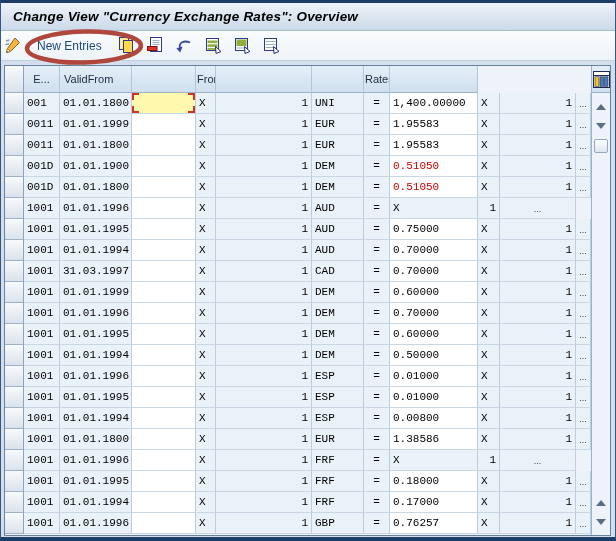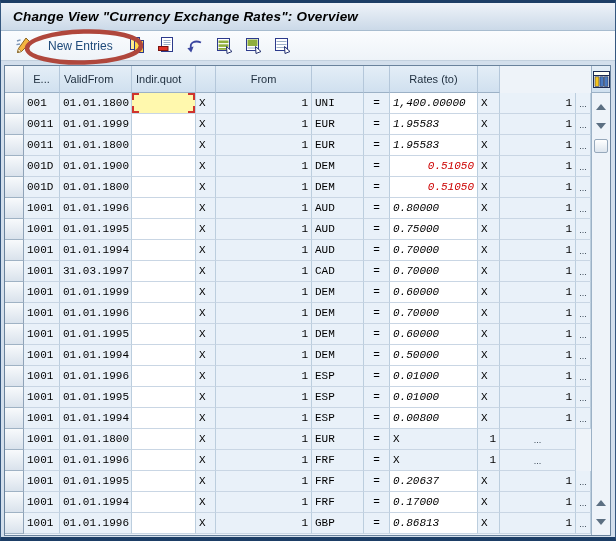--- a/index.html
+++ b/index.html
@@ -28,21 +28,21 @@
     font-size:13.5px; font-weight:bold; font-style:italic; color:#000;
     letter-spacing:.2px;
   }
 
   
   .toolbar {
     height:30px; margin:0 -3px;
     background:linear-gradient(#fafcfe, #eef3f8);
     border-bottom:1px solid #c2d0de;
     display:flex; align-items:center;
-    padding-left:12px;
+    padding-left:1px;
     position:relative;
   }
   .tb-btn {
     width:21px; height:21px; display:flex; align-items:center; justify-content:center;
     margin-right:8px; cursor:pointer;
   }
   .tb-btn svg { display:block; }
   .text-btn {
     font-size:12px; color:#1e4a7a; margin:0 14px 0 6px; cursor:pointer;
     white-space:nowrap;
@@ -83,34 +83,34 @@
   .row { height:21px; }
   .cell {
     background:#e9f1f9;
     border-right:1px solid #bccede;
     border-bottom:1px solid #c9d6e4;
     font-family:"Liberation Mono","DejaVu Sans Mono",monospace;
     font-size:11px; color:#000;
     line-height:20px; padding:0 3px;
     white-space:nowrap; overflow:hidden;
   }
-  .cell.white { background:#ffffff;font-style:italic; }
+  .cell.white { background:#ffffff; }
   .cell.sel {
     background:linear-gradient(#f8fafc,#d9e2ec);
     border-right:1px solid #8fa3b8;
     border-bottom:1px solid #9fb2c4;
     cursor:pointer;
   }
   .cell.num { text-align:right; }
   .cell.eq  { text-align:center; padding:0 1px; }
   .cell.dots{
     font-family:"Liberation Sans",sans-serif; font-size:9px; color:#33404e;
     text-align:center; padding:0 1px; line-height:22px;
   }
-  .cell.red { color:#cc0000;text-align:right; }
+  .cell.red { color:#cc0000; }
   .cell.focused {
     background-color:#fff8ad;
     background-image:
       linear-gradient(#d0342c,#d0342c),linear-gradient(#d0342c,#d0342c),
       linear-gradient(#d0342c,#d0342c),linear-gradient(#d0342c,#d0342c),
       linear-gradient(#d0342c,#d0342c),linear-gradient(#d0342c,#d0342c),
       linear-gradient(#d0342c,#d0342c),linear-gradient(#d0342c,#d0342c);
     background-position:left top,left top,right top,right top,
                         left bottom,left bottom,right bottom,right bottom;
     background-size:7px 2px,2px 7px,7px 2px,2px 7px,7px 2px,2px 7px,7px 2px,2px 7px;
@@ -222,21 +222,20 @@
     </svg>
   </div>
 
   <div class="table-frame">
     <div class="cols">
 
       <div class="hrow">
         <div class="hcell selh"></div>
         <div class="hcell c">E...</div>
         <div class="hcell">ValidFrom</div>
-        <div class="hcell">Indir.quot</div>
         <div class="hcell"></div>
         <div class="hcell c">From</div>
         <div class="hcell"></div>
         <div class="hcell"></div>
         <div class="hcell c">Rates (to)</div>
         <div class="hcell"></div>
       </div>
 
       <div class="tbody">
           <div class="row">
@@ -311,21 +310,20 @@
   </div>
           <div class="row">
     <div class="cell sel"></div>
     <div class="cell">1001</div>
     <div class="cell">01.01.1996</div>
     <div class="cell white"></div>
     <div class="cell">X</div>
     <div class="cell num">1</div>
     <div class="cell">AUD</div>
     <div class="cell eq">=</div>
-    <div class="cell white">0.80000</div>
     <div class="cell">X</div>
     <div class="cell num">1</div>
     <div class="cell dots">...</div>
   </div>
           <div class="row">
     <div class="cell sel"></div>
     <div class="cell">1001</div>
     <div class="cell">01.01.1995</div>
     <div class="cell white"></div>
     <div class="cell">X</div>
@@ -465,20 +463,21 @@
   </div>
           <div class="row">
     <div class="cell sel"></div>
     <div class="cell">1001</div>
     <div class="cell">01.01.1800</div>
     <div class="cell white"></div>
     <div class="cell">X</div>
     <div class="cell num">1</div>
     <div class="cell">EUR</div>
     <div class="cell eq">=</div>
+    <div class="cell white">1.38586</div>
     <div class="cell">X</div>
     <div class="cell num">1</div>
     <div class="cell dots">...</div>
   </div>
           <div class="row">
     <div class="cell sel"></div>
     <div class="cell">1001</div>
     <div class="cell">01.01.1996</div>
     <div class="cell white"></div>
     <div class="cell">X</div>
@@ -491,21 +490,21 @@
   </div>
           <div class="row">
     <div class="cell sel"></div>
     <div class="cell">1001</div>
     <div class="cell">01.01.1995</div>
     <div class="cell white"></div>
     <div class="cell">X</div>
     <div class="cell num">1</div>
     <div class="cell">FRF</div>
     <div class="cell eq">=</div>
-    <div class="cell white">0.20637</div>
+    <div class="cell white">0.18000</div>
     <div class="cell">X</div>
     <div class="cell num">1</div>
     <div class="cell dots">...</div>
   </div>
           <div class="row">
     <div class="cell sel"></div>
     <div class="cell">1001</div>
     <div class="cell">01.01.1994</div>
     <div class="cell white"></div>
     <div class="cell">X</div>
@@ -519,21 +518,21 @@
   </div>
           <div class="row">
     <div class="cell sel"></div>
     <div class="cell">1001</div>
     <div class="cell">01.01.1996</div>
     <div class="cell white"></div>
     <div class="cell">X</div>
     <div class="cell num">1</div>
     <div class="cell">GBP</div>
     <div class="cell eq">=</div>
-    <div class="cell white">0.86813</div>
+    <div class="cell white">0.76257</div>
     <div class="cell">X</div>
     <div class="cell num">1</div>
     <div class="cell dots">...</div>
   </div>
         </div>
     </div>
 
     <div class="scrollcol">
       <div class="settings-box" title="Table Settings">
         <svg width="17" height="17" viewBox="0 0 17 17">

